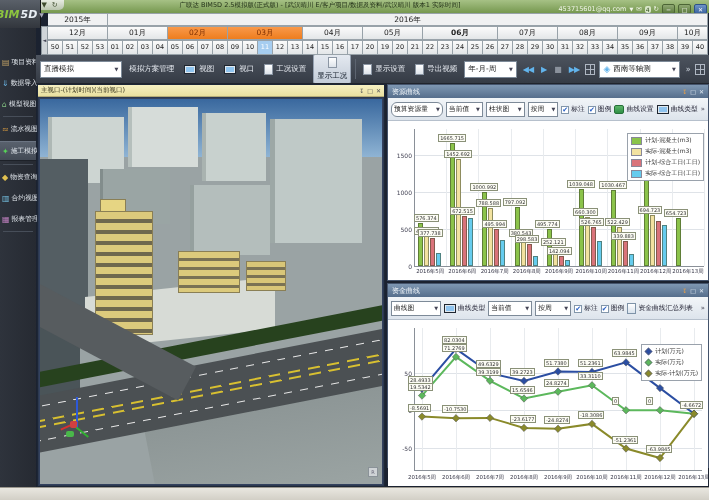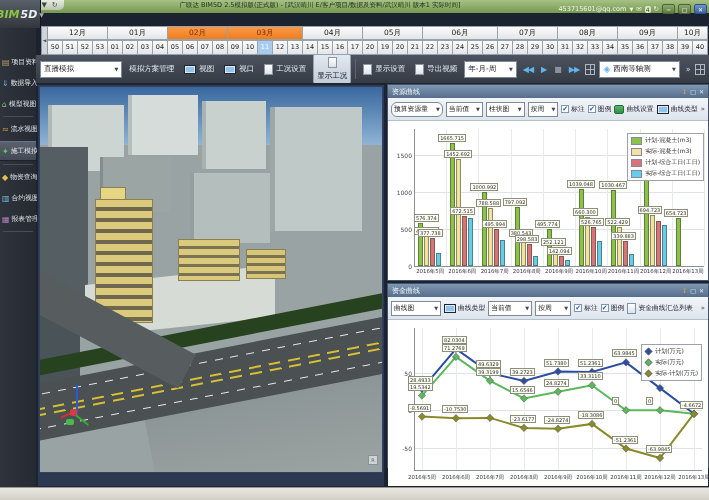--- a/index.html
+++ b/index.html
@@ -92,21 +92,21 @@
   #resource-panel { top:84px; height:197px; }
   #funds-panel { top:283px; height:185px; }
   .p-header { height:13px; background:linear-gradient(#7e97b2,#566e8c); color:#f4f8fc;
     display:flex; align-items:center; padding:0 4px; font-size:7px; }
   .p-header .p-icons { margin-left:auto; display:flex; gap:3px; font-size:6px; }
   .p-icons .pin { color:#f0a040; }
   .p-icons .flo, .p-icons .clo { color:#dfe8f2; }
   .p-toolbar { height:23px; background:linear-gradient(#f2f5f8,#dde4ec); border-bottom:1px solid #b6c0cc;
     display:flex; align-items:center; gap:3px; padding:0 3px; font-size:6.8px; color:#223; white-space:nowrap; overflow:hidden; }
   .p-toolbar .dd { height:15px; font-size:6.8px; padding:0 2px; }
-  .cbwrap { display:flex; align-items:center; gap:2px; }
+  .cbwrap { display:flex; align-items:flex-end; gap:2px; }
   .cb { width:8px; height:8px; background:#fff; border:1px solid #8296aa; color:#2a62c8; font-size:7px; line-height:7px; text-align:center; }
   .cb::after { content:"✔"; }
   .icbtn { display:flex; align-items:center; gap:2px; }
   .cset { width:10px; height:9px; background:linear-gradient(#5db56a,#2f8f45); border-radius:2px; border:1px solid #257038; }
   .clist { width:9px; height:11px; background:linear-gradient(#fff,#d8e2ec); border:1px solid #7e93a8; }
   .chart-area { position:relative; background:#fff; overflow:hidden; }
   #resource-chart { height:159px; }
   #funds-chart { height:166px; }
 
   
@@ -152,28 +152,32 @@
     </div>
   </div>
 
   <div id="logo">
     <span id="logo-bim">BIM</span>
     <span id="logo-5d">5D</span>
     <span class="caret-w">▼</span>
   </div>
 
   <div id="tl-left">◄</div>
+  <div id="year-row" class="tl-row">
+      <div class="tcell tyear" style="width: 60px;">2015年</div>
+      <div class="tcell tyear" style="width: 600px;">2016年</div>
+    </div>
   <div id="month-row" class="tl-row">
       <div class="tcell tmonth" style="width: 60px;">12月</div>
       <div class="tcell tmonth" style="width: 60px;">01月</div>
       <div class="tcell tmonth orange" style="width: 60px;">02月</div>
       <div class="tcell tmonth orange" style="width: 75px;">03月</div>
       <div class="tcell tmonth" style="width: 60px;">04月</div>
       <div class="tcell tmonth" style="width: 60px;">05月</div>
-      <div class="tcell tmonth" style="width: 75px;">06月</div>
+      <div class="tcell tmonth" style="width: 75px; font-weight: bold;">06月</div>
       <div class="tcell tmonth" style="width: 60px;">07月</div>
       <div class="tcell tmonth" style="width: 60px;">08月</div>
       <div class="tcell tmonth" style="width: 60px;">09月</div>
       <div class="tcell tmonth" style="width: 30px;">10月</div>
     </div>
   <div id="week-row" class="tl-row">
       <div class="tcell tweek">50</div>
       <div class="tcell tweek">51</div>
       <div class="tcell tweek">52</div>
       <div class="tcell tweek">53</div>
@@ -304,20 +308,28 @@
     <div class="dd" id="preset-select">
       <span class="compass">◈</span>
       <span>西南等轴测</span>
         <span class="caret">▼</span>
     </div>
     <span class="ovf">»</span>
     <span class="gridicon" style="margin-left:auto;"></span>
   </div>
 
   <div id="viewport">
+    <div id="vp-header">
+      <span>主视口-(计划时间)(当前视口)</span>
+      <span class="vp-icons">
+        <span>↧</span>
+        <span>□</span>
+        <span>✕</span>
+      </span>
+    </div>
     <div id="scene">
       <div class="shape" style="left:0;top:0;width:344px;height:58px;background:linear-gradient(#39689e,#8fb4d4);"></div>
       <div class="shape" style="left:8px;top:18px;width:76px;height:66px;background:#cdd5d2;border-left:4px solid #aeb8b5;"></div>
       <div class="shape" style="left:88px;top:8px;width:70px;height:60px;background:#d6dcd9;border-left:4px solid #b5bfbc;"></div>
       <div class="shape" style="left:162px;top:14px;width:64px;height:68px;background:#c8d1ce;border-left:4px solid #a9b3b0;"></div>
       <div class="shape" style="left:230px;top:20px;width:92px;height:124px;background:#bfc9c7;border-left:5px solid #9da8a6;"></div>
       <div class="shape" style="left:150px;top:86px;width:80px;height:70px;background:#b4bebc;border-left:4px solid #95a09e;"></div>
       <div class="shape" style="left:60px;top:70px;width:70px;height:55px;background:#9aa5a4;border-left:3px solid #828d8c;"></div>
       <div class="shape" style="left:0;top:60px;width:48px;height:165px;background:#545e63;"></div>
       <div class="shape" style="left:0;top:222px;width:40px;height:90px;background:#4a5458;"></div>

